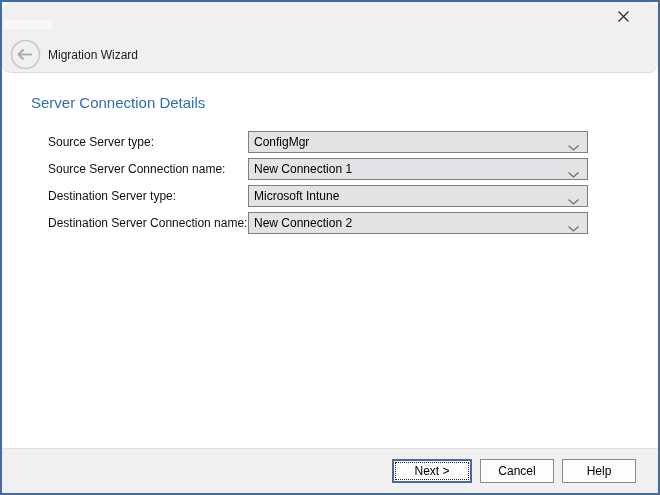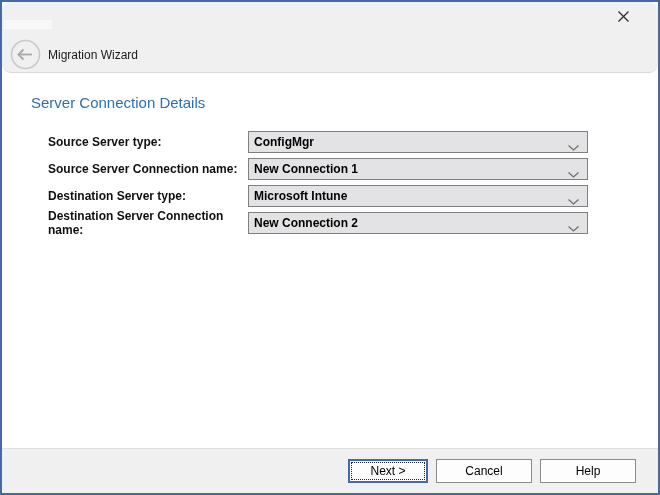--- a/index.html
+++ b/index.html
@@ -56,21 +56,20 @@
     font-weight: 400;
     color: #2f6fad;
   }
   .page-desc {
     margin: 18px 0 0 35px;
     font-size: 12px;
     color: #101010;
   }
   .form {
     margin: 20px 0 0 46px;
-    font-weight: bold;
   }
   .form-row {
     display: flex;
     align-items: center;
     height: 22px;
     margin-bottom: 5px;
   }
   .form-label {
     width: 200px;
     font-size: 12px;
@@ -94,21 +93,21 @@
     height: 45px;
     background: #f0f0f0;
     border-top: 1px solid #dfdfdf;
     display: flex;
     justify-content: flex-end;
     align-items: center;
     gap: 8px;
     padding-right: 22px;
   }
   .btn {
-    width: 96px; height: 24px;
+    width: 74px; height: 24px;
     background: #fdfdfd;
     border: 1px solid #8a8a8a;
     font-size: 12px; color: #000;
     display: flex; align-items: center; justify-content: center;
     font-family: "Liberation Sans", sans-serif;
   }
   .btn-primary {
     width: 80px;
     border: 2px solid #466a9e;
     outline: 1px dotted #222;

